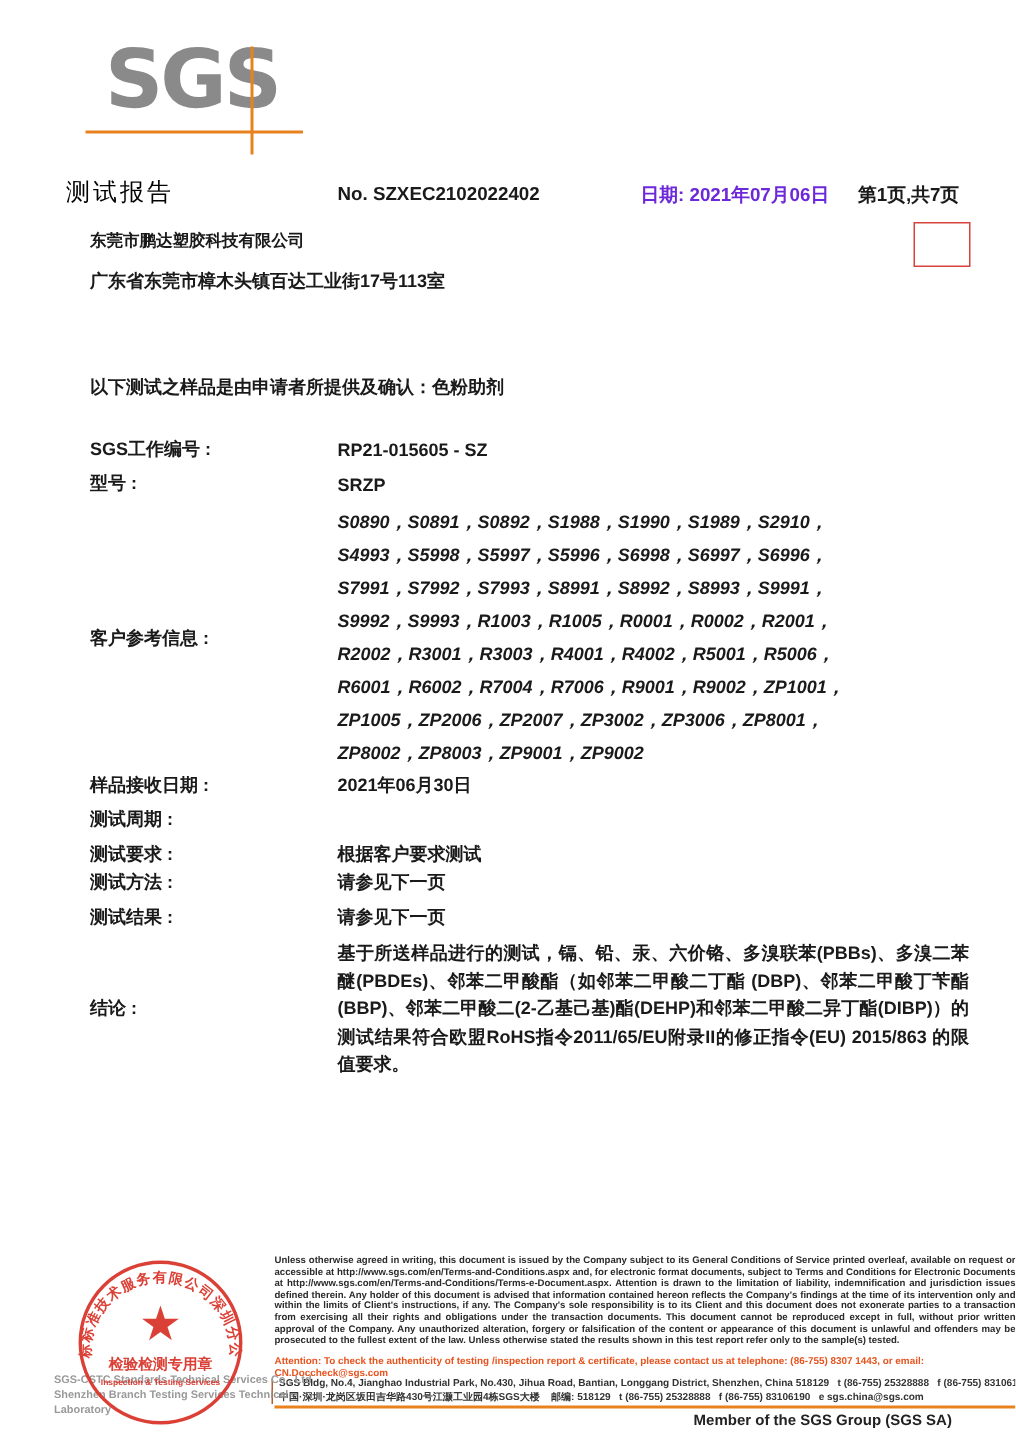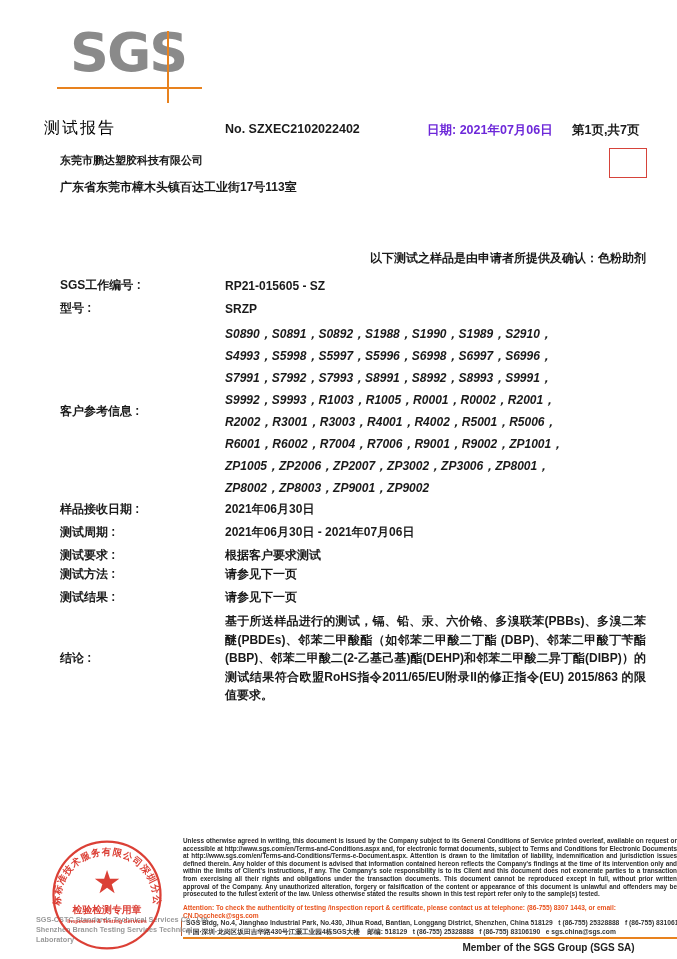--- a/index.html
+++ b/index.html
@@ -24,21 +24,21 @@
   
   .report-title{position:absolute;left:44px;top:118px;font-size:16px;font-weight:400;letter-spacing:2px;color:#000000;}
   .report-no{position:absolute;left:225px;top:122px;font-size:12.5px;font-weight:700;color:#1a1a1a;}
   .report-date{position:absolute;left:415px;top:122px;font-size:12.5px;font-weight:700;color:#6d28d9;margin-left:12px;}
   .report-pages{position:absolute;left:572px;top:122px;font-size:12.5px;font-weight:700;color:#1a1a1a;}
   .applicant-name{position:absolute;left:60px;top:153px;font-size:11px;font-weight:700;color:#1a1a1a;}
   .applicant-addr{position:absolute;left:60px;top:179px;font-size:12px;font-weight:700;color:#1a1a1a;}
   .seal-box{position:absolute;left:609px;top:148px;width:36px;height:28px;border:1.5px solid #cf2217;opacity:.85;}
   
   .body-block{position:absolute;left:60px;top:250px;width:586px;font-size:12px;font-weight:700;color:#1a1a1a;}
-  .intro{margin-bottom:10px;height:17px;text-align:right;}
+  .intro{margin-bottom:24px;height:17px;}
   .field-row{display:flex;align-items:center;margin-bottom:6px;}
   .field-row .flabel{width:165px;flex-shrink:0;}
   .field-row .fvalue{flex:1;}
   .row-tight{margin-bottom:2px;}
   .refs .fvalue div{line-height:22px;height:22px;font-style:italic;}
   .conclusion-text{line-height:18.5px;text-align:justify;}
   
   .legal{
     position:absolute;left:183px;top:837px;width:494px;
     font-size:6.4px;line-height:7.6px;font-weight:700;
@@ -107,21 +107,20 @@
       </div>
     </div>
 
     <div class="field-row">
       <div class="flabel">样品接收日期 :</div>
       <div class="fvalue">2021年06月30日</div>
     </div>
 
     <div class="field-row">
       <div class="flabel">测试周期 :</div>
-      <div class="fvalue">2021年06月30日 - 2021年07月06日</div>
     </div>
 
     <div class="field-row row-tight">
       <div class="flabel">测试要求 :</div>
       <div class="fvalue">根据客户要求测试</div>
     </div>
 
     <div class="field-row">
       <div class="flabel">测试方法 :</div>
       <div class="fvalue">请参见下一页</div>

